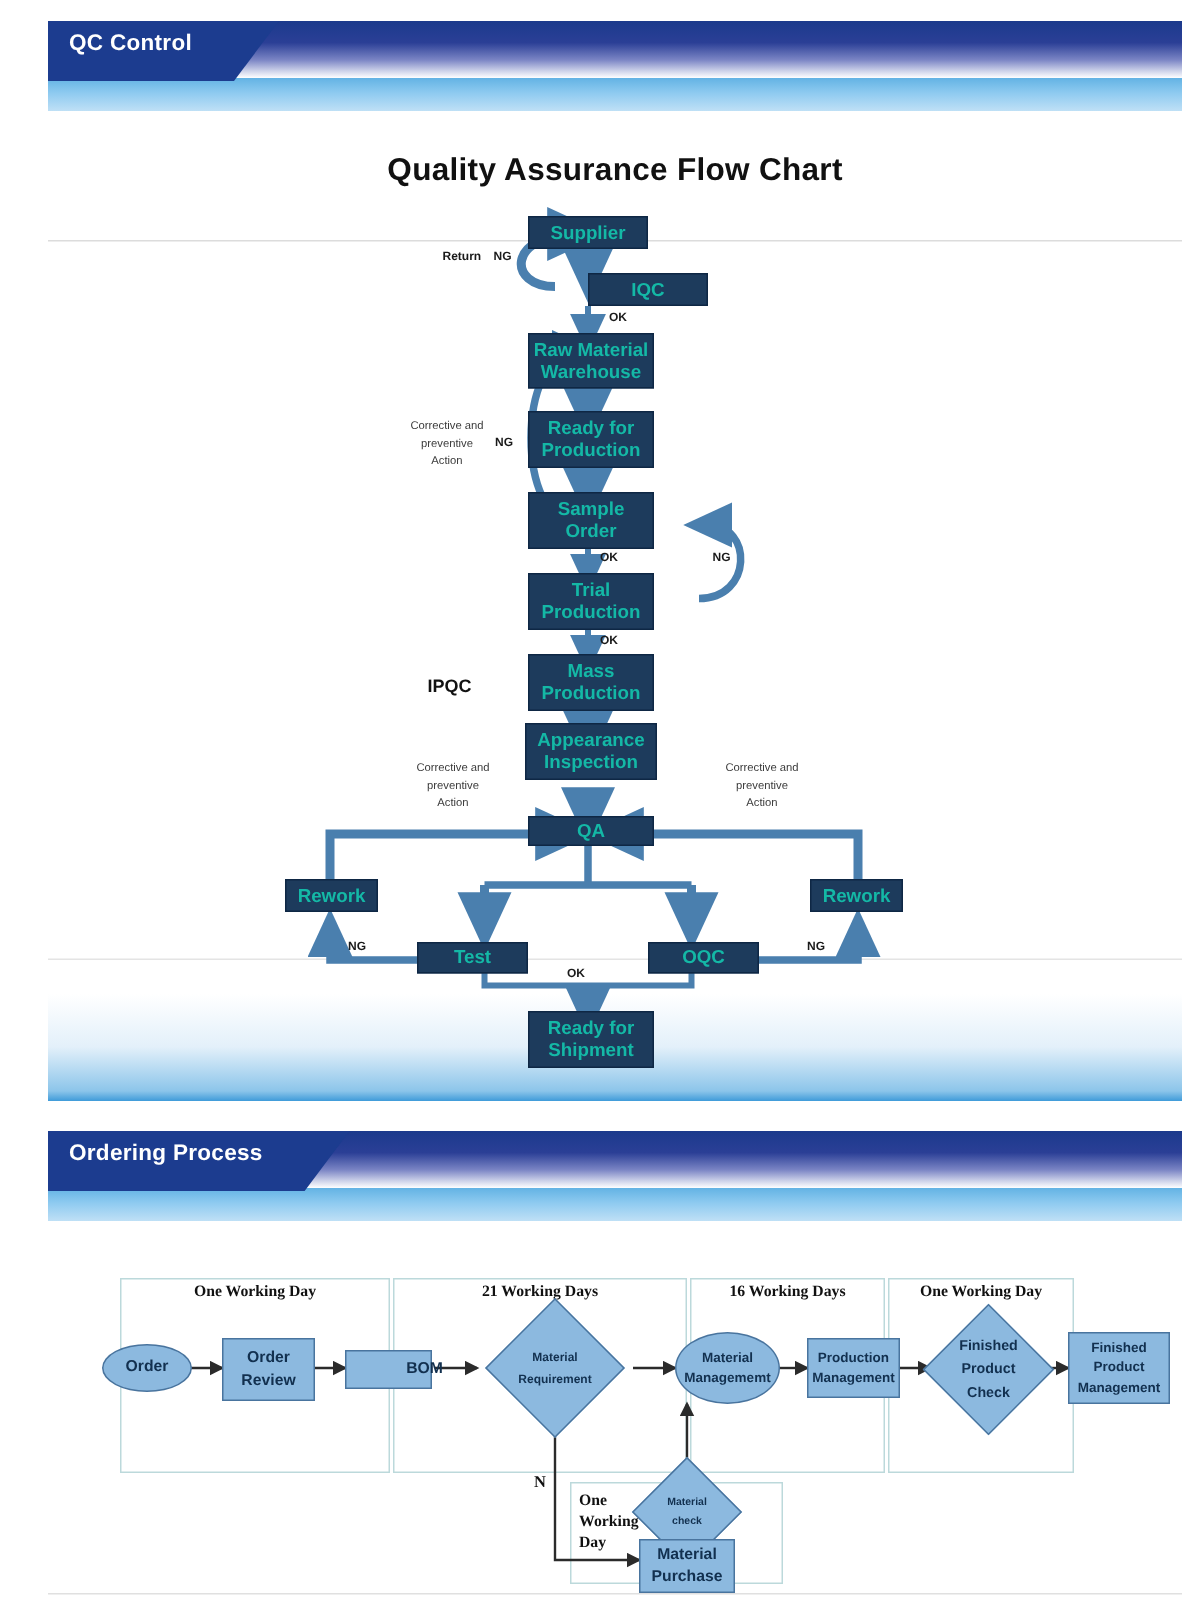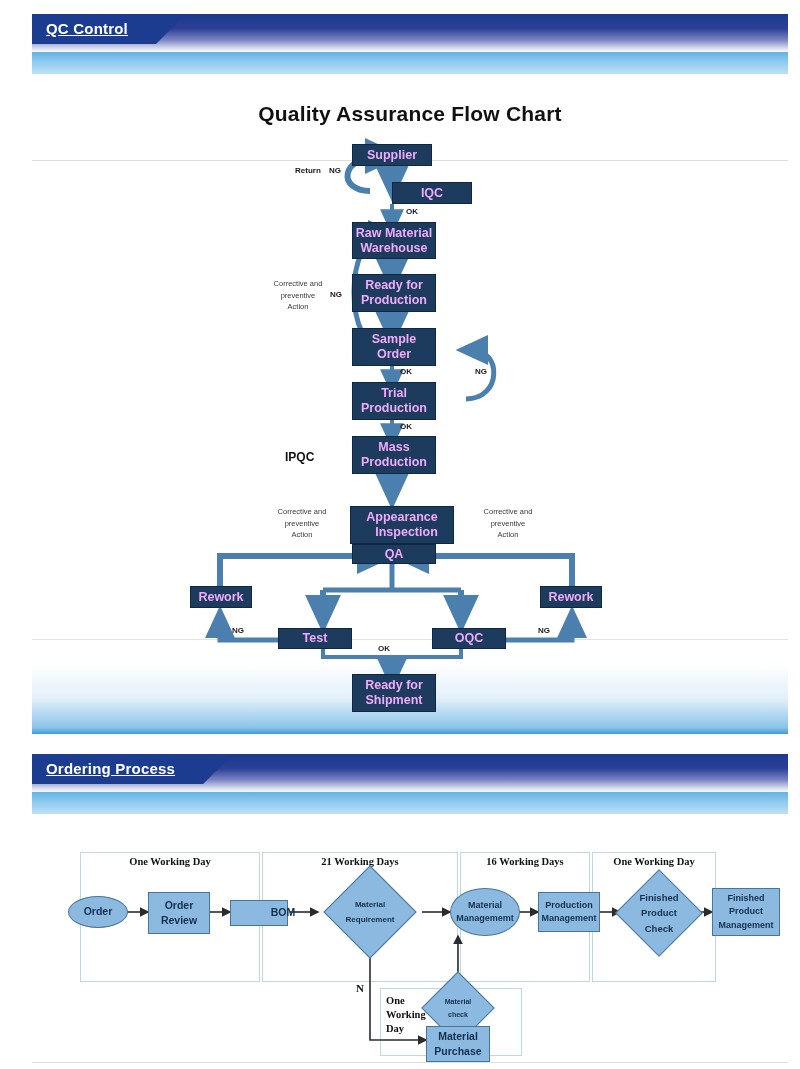--- a/index.html
+++ b/index.html
@@ -13,30 +13,29 @@
   }
   .section { position:absolute; left:0; width:800px; }
 
   
   .banner { position:relative; height:52px; }
   .banner-bar {
     position:absolute; left:32px; right:12px; top:14px; height:38px;
     background:linear-gradient(to bottom,#1b3a8c 0%, #2b3f96 38%, #7a84c4 68%, #cfd4ea 88%, #ffffff 100%);
   }
   .banner-tab {
-    position:absolute; left:32px; top:14px; height:30px;
+    position:absolute; left:32px; top:14px; height:40px;
     padding:0 58px 0 14px;
     background:#1c3c8f;
     color:#ffffff;
     font-size:15px; font-weight:bold; letter-spacing:.2px;
     line-height:30px;
     clip-path: polygon(0 0, 100% 0, calc(100% - 30px) 100%, 0 100%);
     z-index:3;
     white-space:nowrap;
-    text-decoration:underline;
   }
   .banner-lowbar {
     position:absolute; left:32px; right:12px; top:52px; height:22px;
     background:linear-gradient(to bottom,#63b3e4 0%, #8ecaf0 45%, #bfe0f6 100%);
     z-index:1;
   }
 
   
   #qc-body {
     position:absolute; left:32px; top:74px; width:756px; height:660px;
@@ -58,21 +57,21 @@
     position:absolute; top:28px; left:0; width:100%;
     text-align:center; font-size:21px; font-weight:bold; color:#111;
     letter-spacing:.2px;
   }
 
   
   .node {
     position:absolute;
     background:#1d3b5c;
     border:1px solid #0e2744;
-    color:#f0abfc;
+    color:#14b8a6;
     font-weight:bold;
     font-size:12.5px;
     display:flex; align-items:center; justify-content:center;
     text-align:center;
     line-height:1.18;
     z-index:5;
   }
   .lbl {
     position:absolute; font-size:8px; color:#1a1a1a; font-weight:bold;
     z-index:6; white-space:nowrap;
@@ -196,21 +195,21 @@
     <div class="node" style="left:320px;top:148px;width:84px;height:37px;white-space:pre-line;">Raw Material
 Warehouse</div>
     <div class="node" style="left:320px;top:200px;width:84px;height:38px;white-space:pre-line;">Ready for
 Production</div>
     <div class="node" style="left:320px;top:254px;width:84px;height:38px;white-space:pre-line;">Sample
 Order</div>
     <div class="node" style="left:320px;top:308px;width:84px;height:38px;white-space:pre-line;">Trial
 Production</div>
     <div class="node" style="left:320px;top:362px;width:84px;height:38px;white-space:pre-line;">Mass
 Production</div>
-    <div class="node" style="left:318px;top:432px;width:104px;height:38px;white-space:pre-line;text-align:right;">Appearance
+    <div class="node" style="left:318px;top:408px;width:88px;height:38px;white-space:pre-line;">Appearance
 Inspection</div>
     <div class="node" style="left:320px;top:470px;width:84px;height:20px;">QA</div>
     <div class="node" style="left:158px;top:512px;width:62px;height:22px;">Rework</div>
     <div class="node" style="left:508px;top:512px;width:62px;height:22px;">Rework</div>
     <div class="node" style="left:246px;top:554px;width:74px;height:21px;">Test</div>
     <div class="node" style="left:400px;top:554px;width:74px;height:21px;">OQC</div>
     <div class="node" style="left:320px;top:600px;width:84px;height:38px;white-space:pre-line;">Ready for
 Shipment</div>
 
     <div class="lbl" style="left:263px;top:92px;">Return</div>

